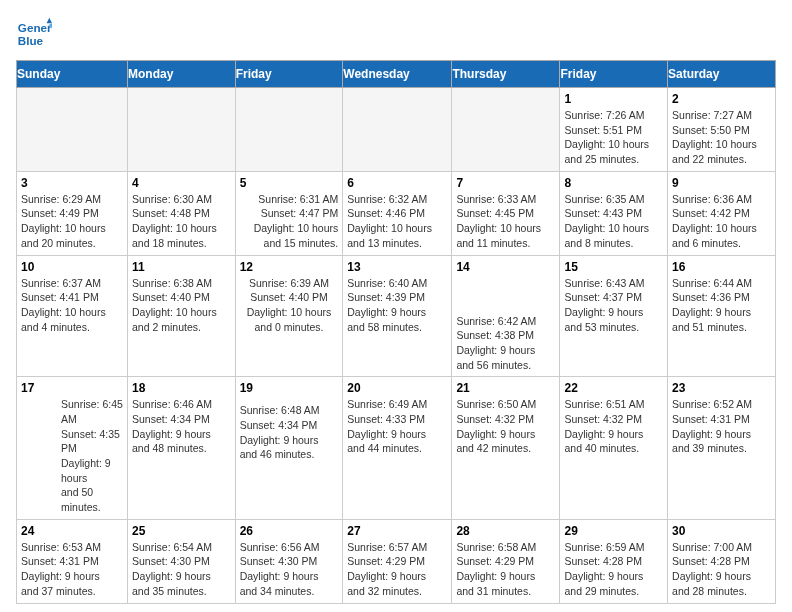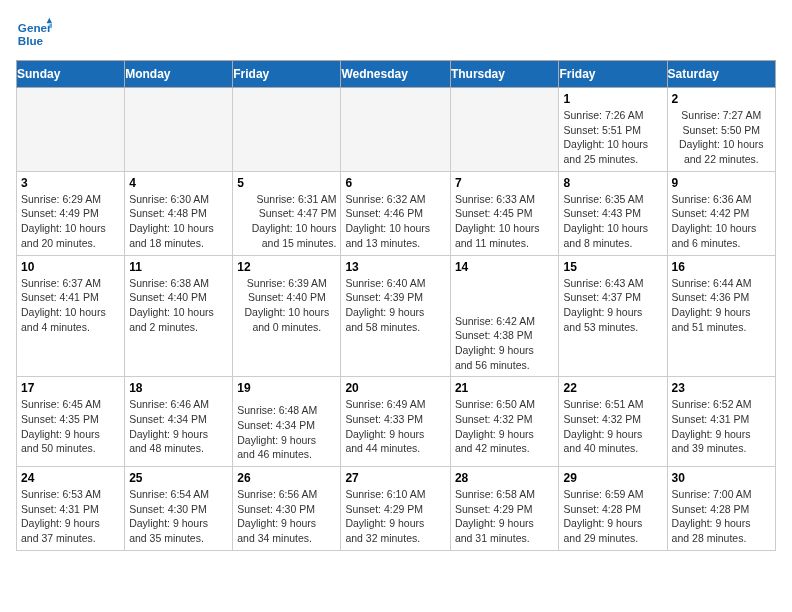--- a/index.html
+++ b/index.html
@@ -113,21 +113,21 @@
         <td class="empty"></td>
         <td>
           <div class="day-number">1</div>
           <div class="day-info" style="white-space: pre-line;">Sunrise: 7:26 AM
 Sunset: 5:51 PM
 Daylight: 10 hours
 and 25 minutes.</div>
         </td>
         <td>
           <div class="day-number">2</div>
-          <div class="day-info" style="white-space: pre-line; text-align: center;">Sunrise: 7:27 AM
+          <div class="day-info" style="white-space: pre-line;">Sunrise: 7:27 AM
 Sunset: 5:50 PM
 Daylight: 10 hours
 and 22 minutes.</div>
         </td>
       </tr>
       <tr>
         <td>
           <div class="day-number">3</div>
           <div class="day-info" style="white-space: pre-line;">Sunrise: 6:29 AM
 Sunset: 4:49 PM
@@ -224,21 +224,21 @@
           <div class="day-number">16</div>
           <div class="day-info" style="white-space: pre-line;">Sunrise: 6:44 AM
 Sunset: 4:36 PM
 Daylight: 9 hours
 and 51 minutes.</div>
         </td>
       </tr>
       <tr>
         <td>
           <div class="day-number">17</div>
-          <div class="day-info" style="white-space: pre-line;">Sunrise: 6:45 AM
+          <div class="day-info" style="white-space: pre-line; margin-left: 40px;">Sunrise: 6:45 AM
 Sunset: 4:35 PM
 Daylight: 9 hours
 and 50 minutes.</div>
         </td>
         <td>
           <div class="day-number">18</div>
           <div class="day-info" style="white-space: pre-line;">Sunrise: 6:46 AM
 Sunset: 4:34 PM
 Daylight: 9 hours
 and 48 minutes.</div>
@@ -296,21 +296,21 @@
         </td>
         <td>
           <div class="day-number">26</div>
           <div class="day-info" style="white-space: pre-line;">Sunrise: 6:56 AM
 Sunset: 4:30 PM
 Daylight: 9 hours
 and 34 minutes.</div>
         </td>
         <td>
           <div class="day-number">27</div>
-          <div class="day-info" style="white-space: pre-line;">Sunrise: 6:10 AM
+          <div class="day-info" style="white-space: pre-line;">Sunrise: 6:57 AM
 Sunset: 4:29 PM
 Daylight: 9 hours
 and 32 minutes.</div>
         </td>
         <td>
           <div class="day-number">28</div>
           <div class="day-info" style="white-space: pre-line;">Sunrise: 6:58 AM
 Sunset: 4:29 PM
 Daylight: 9 hours
 and 31 minutes.</div>

